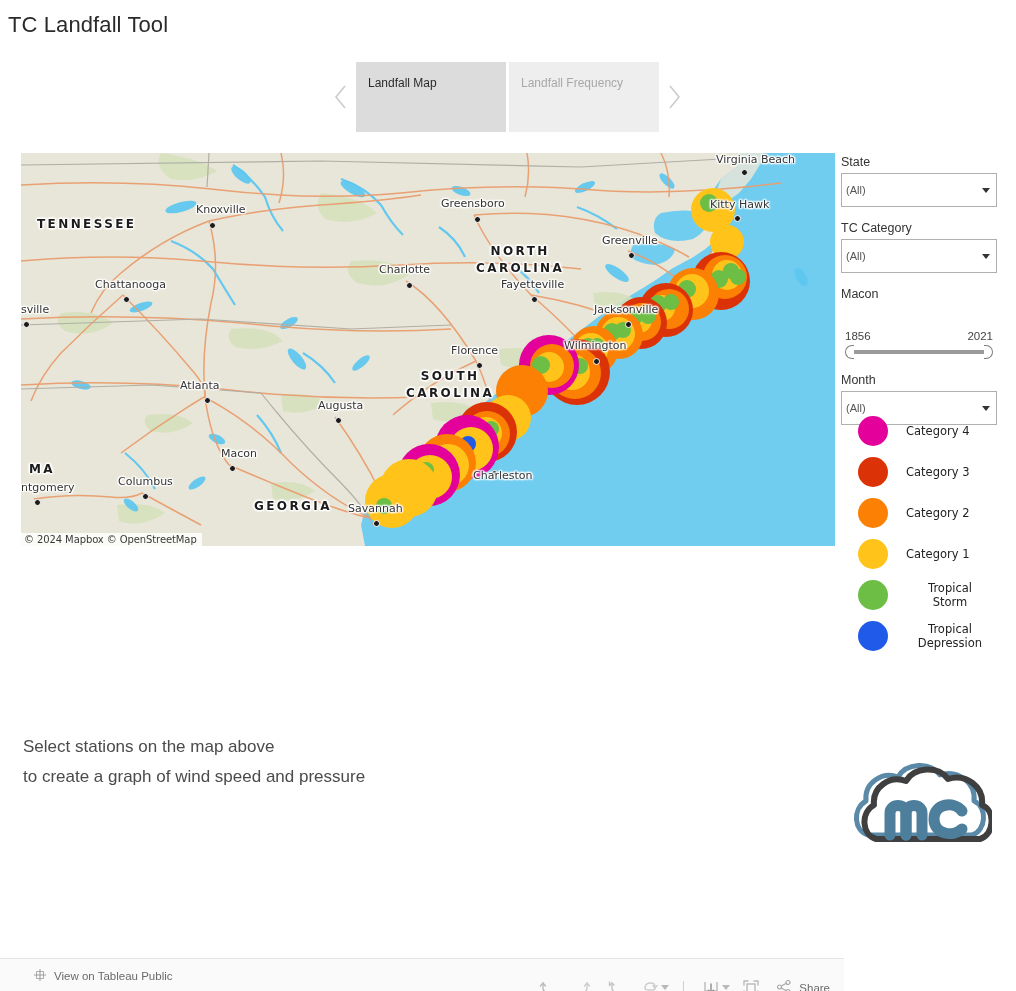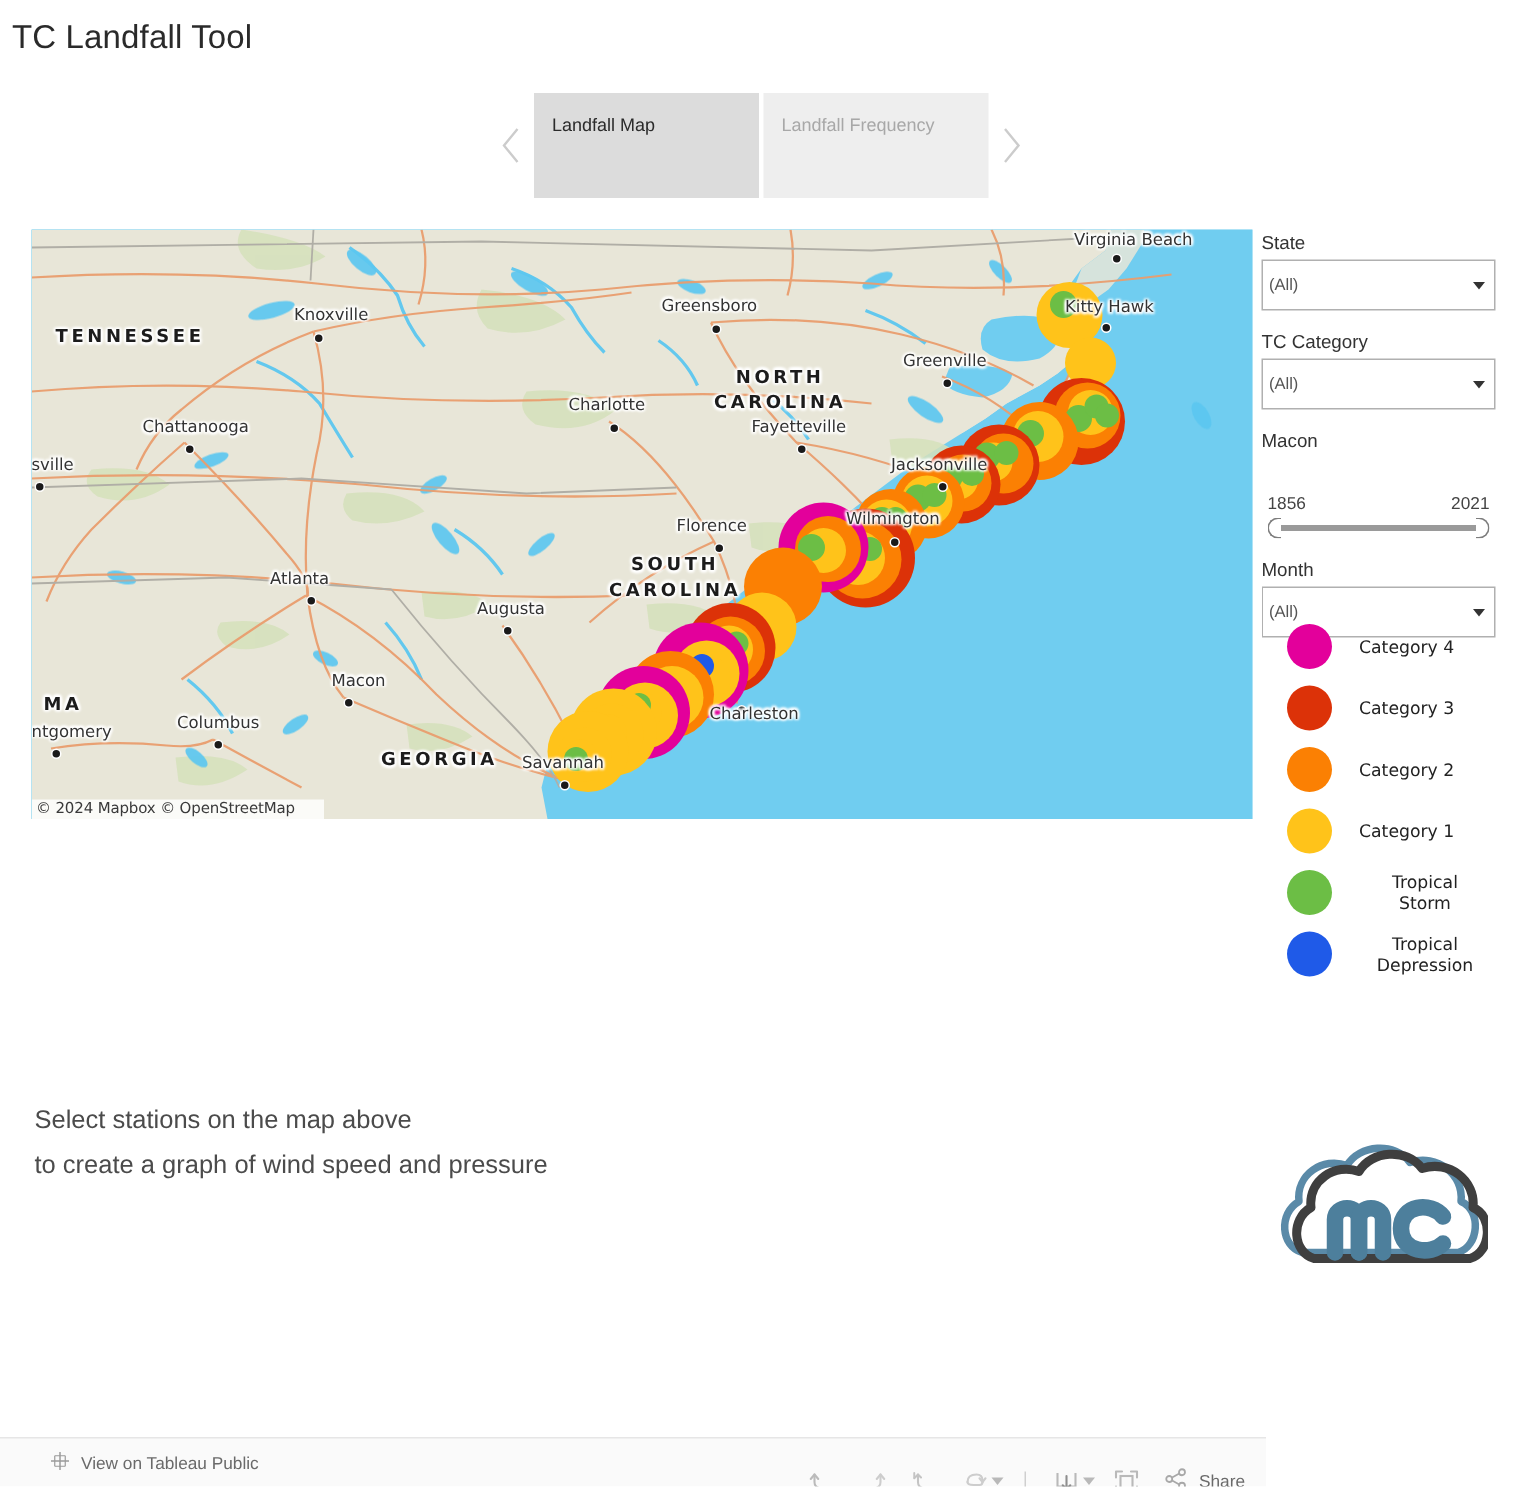--- a/index.html
+++ b/index.html
@@ -63,21 +63,21 @@
     background: #70cdf0;
     border: 0;
   }
   #map-svg { position:absolute; left:0; top:0; }
   #map-attrib {
     position: absolute;
     left: 0px; bottom: 0px;
     background: rgba(255,255,255,0.82);
     font-size: 10px;
     color: #3a3a3a;
-    padding: 1px 19px 1px 3px;
+    padding: 1px 5px 1px 3px;
     font-family: "DejaVu Sans", sans-serif;
     letter-spacing: -0.1px;
     white-space: nowrap;
   }
   .city-label {
     position: absolute;
     font-family: "DejaVu Sans", sans-serif;
     font-size: 11px;
     color: #333;
     white-space: nowrap;

